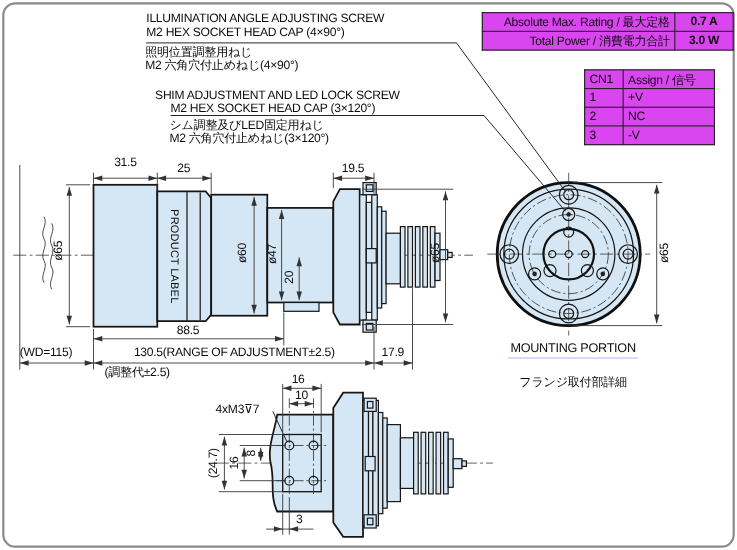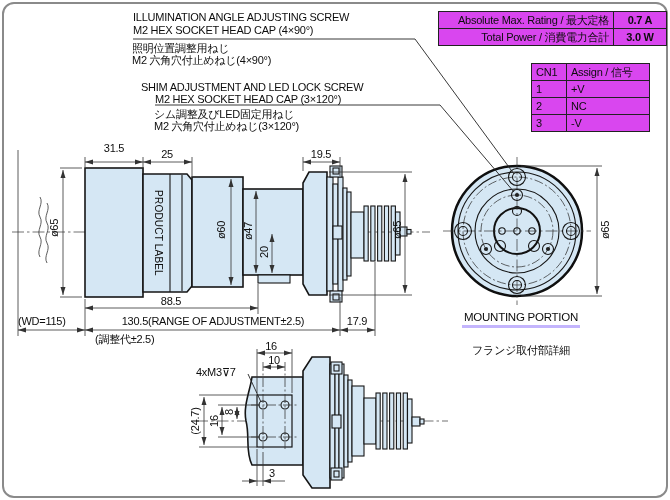--- a/index.html
+++ b/index.html
@@ -11,21 +11,21 @@
   .tc{transform:translate(-50%,-50%);}
   .tr{transform:translate(-50%,-50%) rotate(-90deg);}
   .tr90{transform:translate(-50%,-50%) rotate(90deg);letter-spacing:0.2px;font-size:10px;}
   .jp{font-size:11px;}
   .tbl{position:absolute;border-collapse:collapse;background:#d946ef;}
   .tbl td{border:1px solid #222;font:11px "Liberation Sans","DejaVu Sans",sans-serif;padding:0 4px;height:16px;white-space:nowrap;color:#0d0d0d;letter-spacing:-0.25px;}
   .tbl td.lab{text-align:right;}
   .tbl td.val{text-align:center;font-weight:bold;}
   .tbl td.cen{}
   .mnt{position:absolute;left:437px;top:310px;width:168px;text-align:center;font:11.5px/1.3 "Liberation Sans","DejaVu Sans",sans-serif;color:#0d0d0d;letter-spacing:-0.25px;}
-  .mnt .ul{display:inline-block;border-bottom:3px solid #c4b5fd;padding:0 2px;}
+  .mnt .ul{display:inline-block;border-bottom:1px solid #c4b5fd;padding:0 2px;}
   
   .o{fill:var(--fill);stroke:var(--line);stroke-width:1.6;}
   .o2{fill:var(--fill);stroke:var(--line);stroke-width:1.1;}
   .n{fill:none;stroke:var(--line);stroke-width:1.1;}
   .th{fill:var(--fill);stroke:#0f0f0f;stroke-width:2.5;}
   .d{stroke:#333;stroke-width:0.8;fill:none;}
   .ld{stroke:#222;stroke-width:0.9;fill:none;}
   .cl{stroke:#333;stroke-width:0.7;stroke-dasharray:12 3 2.5 3;fill:none;}
   .dd{stroke:#333;stroke-width:0.75;stroke-dasharray:9 2.5 2 2.5;fill:none;}
 </style>

